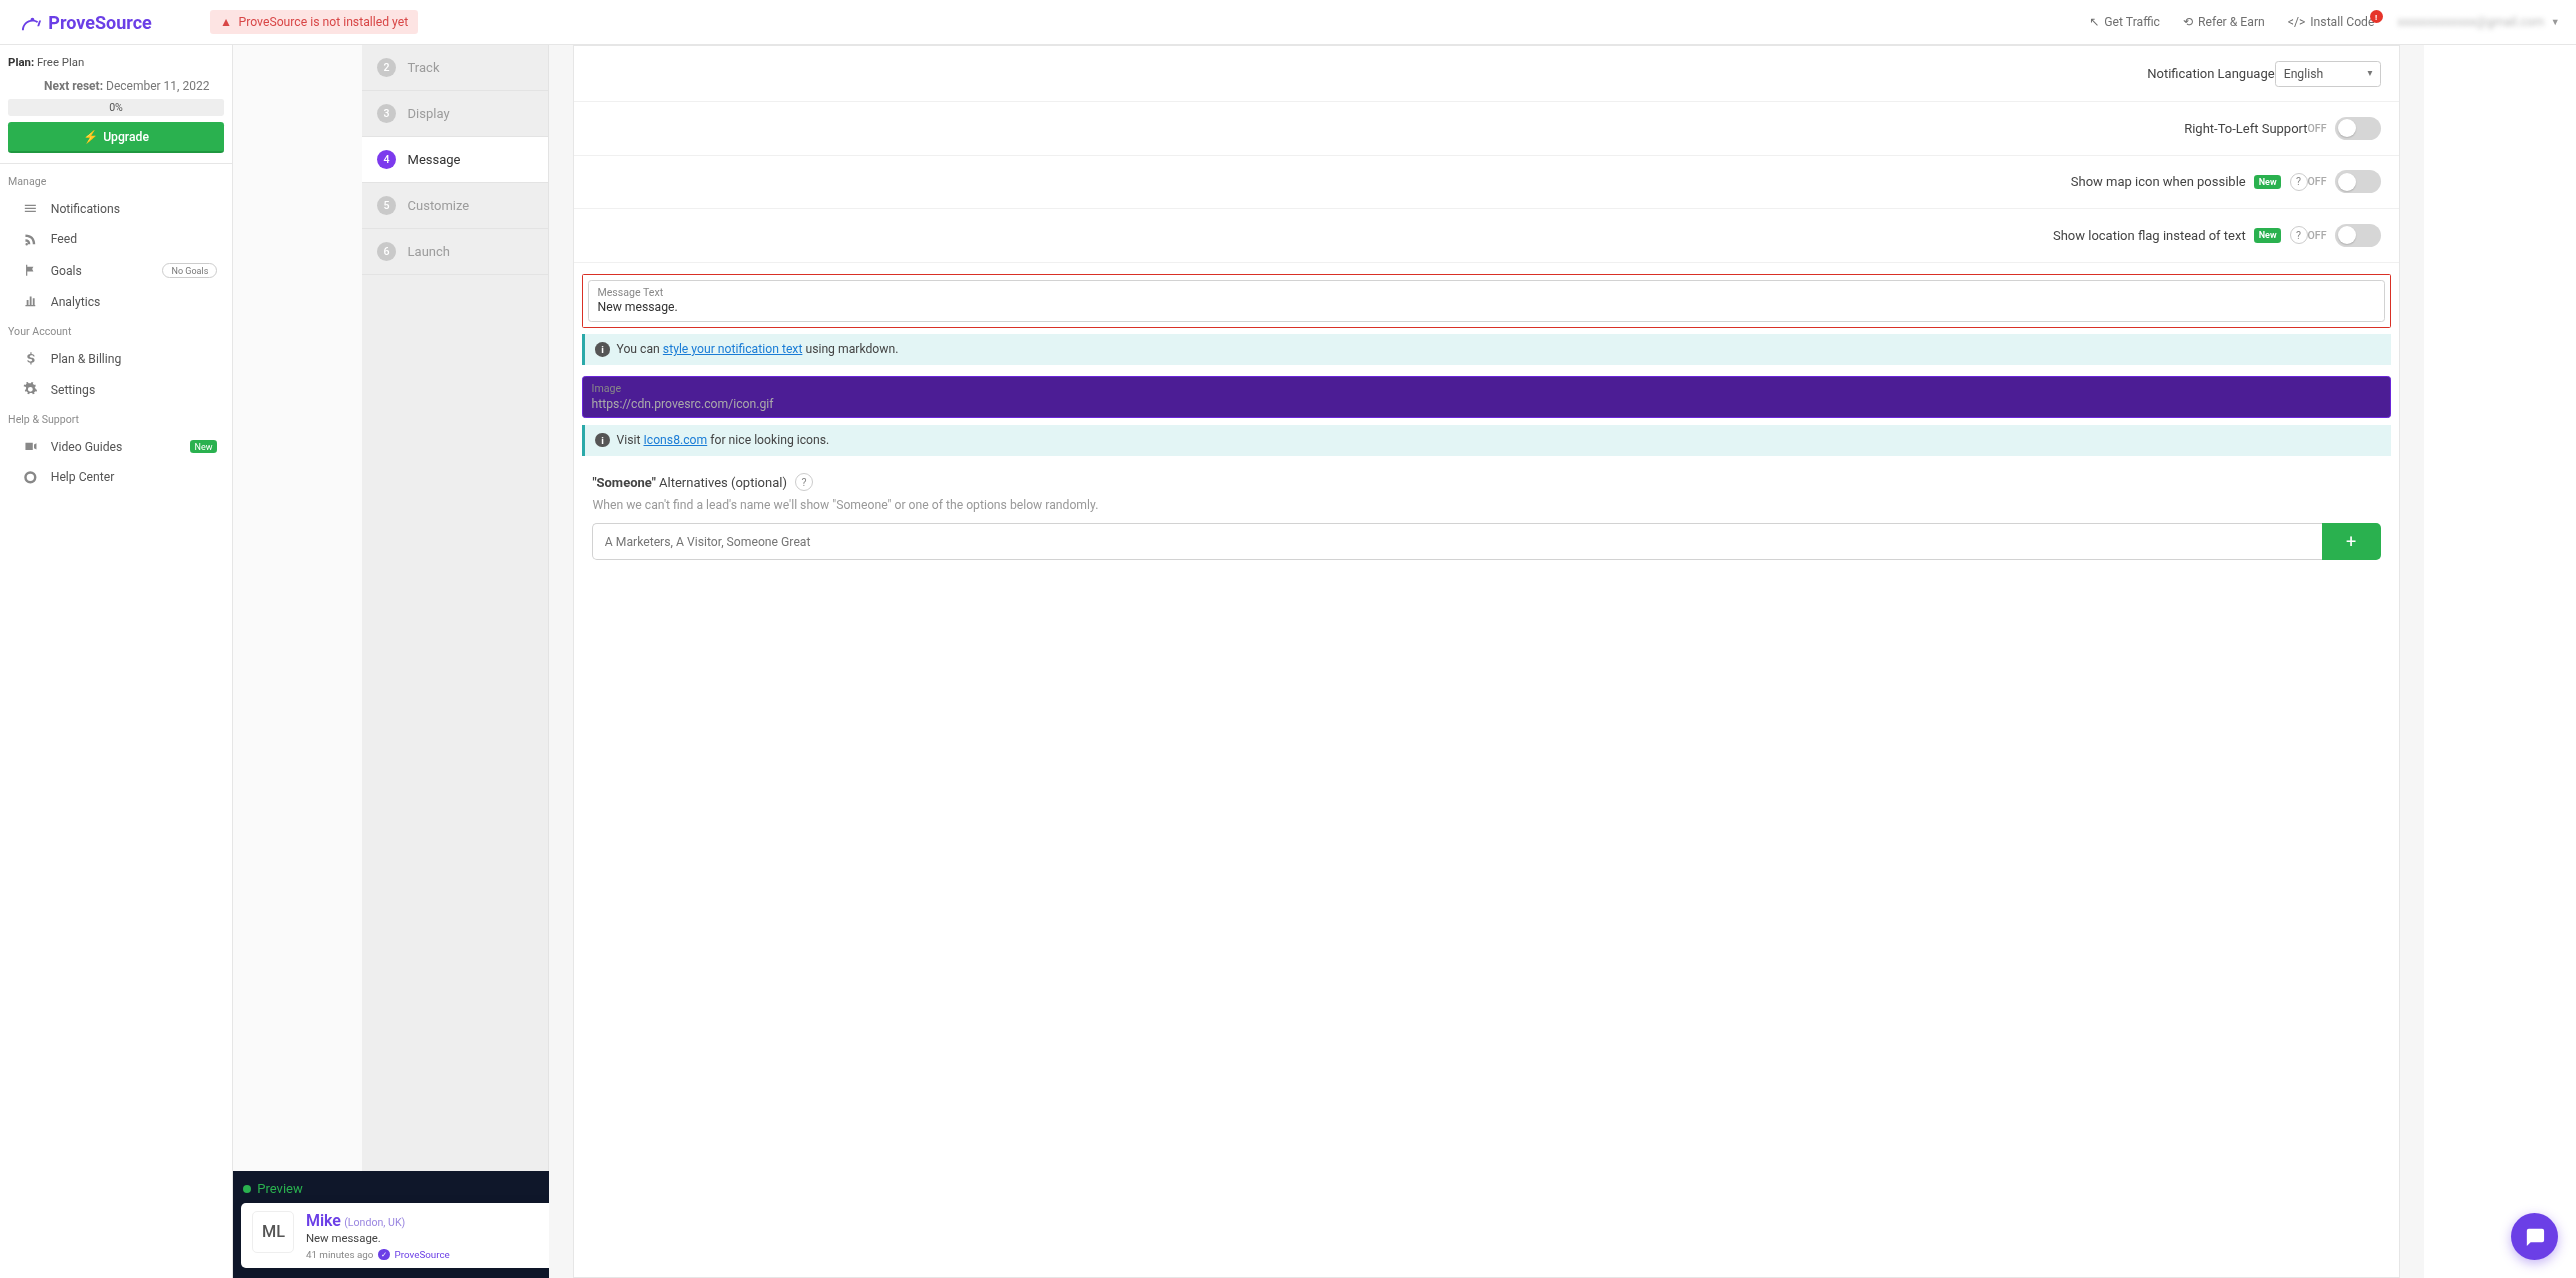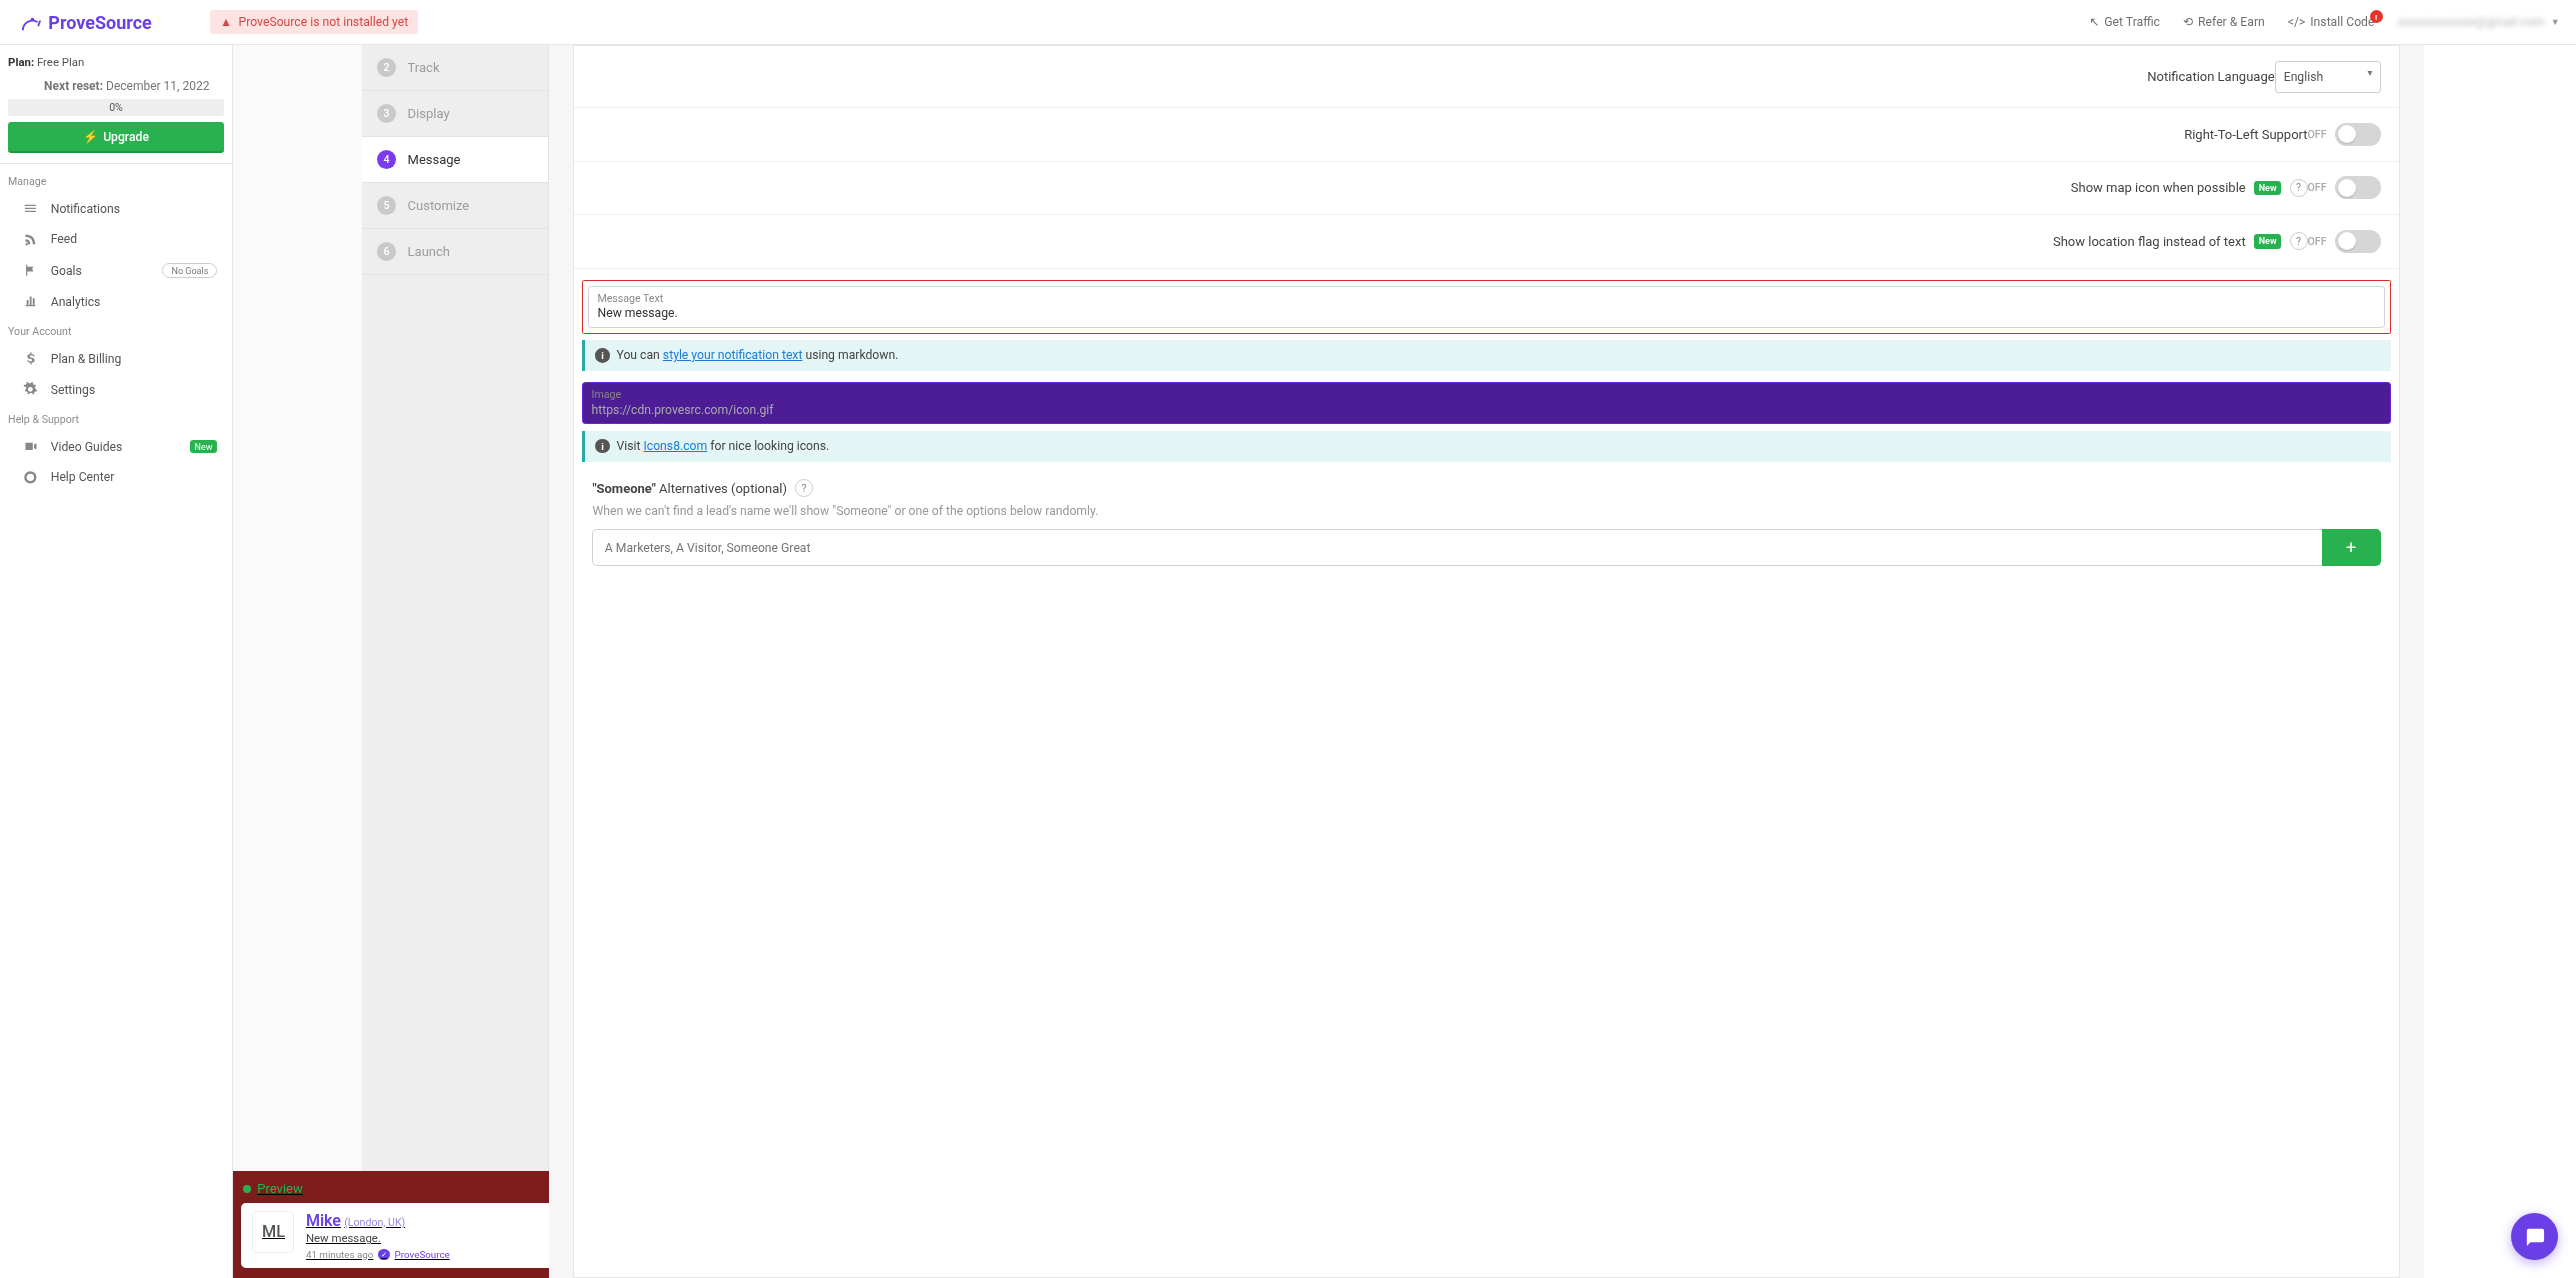--- a/index.html
+++ b/index.html
@@ -40,21 +40,21 @@
 .step.active { background:#fff; color:#333; }
 .step-num { width:19.5px;height:19.5px;border-radius:50%; background:#c9c9c9; color:#fff; font-size:10.6px; display:flex;align-items:center;justify-content:center; font-weight:500;}
 .step.active .step-num { background:#7c3aed; }
 .steps-pad { flex:1; background:#eee;}
 
 .form-col { flex: 1; background:#f6f6f6; padding: 0; position:relative; min-width:0;}
 .form-inner { background:#fff; border:0.8px solid #e6e6e6; margin: 0 24.4px; min-height:100%; }
 
 .form-row { display:flex; align-items:center; justify-content:flex-end; padding: 14.7px 18px; border-bottom:0.8px solid #f0f0f0; }
 .form-row-label { color:#444; font-size:13px; display:flex; align-items:center; gap:8.1px;}
-.select { border:0.8px solid #ccc; border-radius:3.3px; height:32px; padding:0 23px 0 8.1px; font-size:12.2px; color:#555; background:#fff; appearance:none; min-width:106px; position:relative;}
+.select { border:0.8px solid #ccc; border-radius:3.3px; height:26px; padding:0 23px 0 8.1px; font-size:12.2px; color:#555; background:#fff; appearance:none; min-width:106px; position:relative;}
 .select-wrap{position:relative;display:inline-block;}
 .select-wrap::after{content:"▾";position:absolute;right:8.1px;top:6.5px;color:#777;pointer-events:none;font-size:9.8px;}
 .toggle-wrap { display:flex; align-items:center; gap:8.1px;}
 .toggle-state { color:#aaa; font-size:10.6px; font-weight:500;}
 .toggle { width:46px; height:23px; background:#d6d6d6; border-radius:11.4px; position:relative; cursor:pointer;}
 .toggle::after{content:"";position:absolute;width:18px;height:18px;background:#fff;border-radius:50%;top:2.4px;left:3.3px;box-shadow:0 0.8px 1.6px rgba(0,0,0,.2);}
 .badge-new-sm { background:#2ab14f; color:#fff; font-size:9px; border-radius:3.3px; padding:2.4px 4.9px; font-weight:600;}
 .help-q { width:18px;height:18px;border:0.8px solid #ccc;border-radius:50%;display:flex;align-items:center;justify-content:center;color:#888;font-size:10.6px;cursor:pointer;}
 
 .msg-block { padding: 11.4px 8.1px; }
@@ -67,21 +67,21 @@
 .purple-box { border:1.6px solid #6b26d9; border-radius:3.3px; padding:4.9px 8.1px; background:#4c1d95; margin:0 0 6.5px 0;}
 .placeholder { color:#aaa; }
 
 .someone-block { padding: 6.5px 18px 19.5px 18px; }
 .someone-title { color:#444; font-size:13px; display:flex; align-items:center; gap:8.1px;}
 .someone-sub { color:#999; font-size:12.2px; margin-top:6.5px;}
 .add-row { display:flex; gap:0; margin-top:11.4px;}
 .add-input { flex:1; border:0.8px solid #d2d2d2; border-right:none; border-radius:4.9px 0 0 4.9px; height:37px; padding:0 11.4px; font-size:12.2px; color:#777;}
 .add-btn { width:59px; background:#2ab14f; color:#fff; border:none; border-radius:0 4.9px 4.9px 0; font-size:18px; cursor:pointer;}
 
-.preview-panel { position:absolute; left:0; bottom:0; width:334px; padding:6.5px 8.1px 9.8px 8.1px; background:#7f1d1d;text-decoration:underline;}
+.preview-panel { position:absolute; left:0; bottom:0; width:334px; padding:6.5px 8.1px 9.8px 8.1px; background:#0f172a;}
 .preview-head { display:flex; align-items:center; gap:6.5px; color:#2ab14f; font-size:13px; padding: 3.3px 0 6.5px 1.6px;}
 .preview-dot { width:8.1px;height:8.1px;background:#2ab14f;border-radius:50%;}
 .preview-card { background:#fff; border-radius:4.9px; box-shadow:0 1.6px 11.4px rgba(0,0,0,.08); padding:8.1px 11.4px; display:flex; gap:11.4px;}
 .avatar-sq { width:42px;height:42px;border:0.8px solid #eee;border-radius:4.9px;display:flex;align-items:center;justify-content:center;color:#555;font-size:16.3px;font-weight:500;}
 .pv-name { color:#6b3fe6; font-weight:600; font-size:16px;}
 .pv-loc { color:#9a86e0; font-size:10.6px; font-weight:400; margin-left:3.3px;}
 .pv-msg { color:#444; font-size:11.4px; margin-top:1.6px;}
 .pv-time { color:#888; font-size:9.8px; margin-top:3.3px; display:flex; align-items:center; gap:4.9px;}
 .pv-check { width:11.4px;height:11.4px;background:#6b3fe6;border-radius:50%;display:inline-flex;align-items:center;justify-content:center;color:#fff;font-size:7.3px;}
 .pv-brand { color:#6b3fe6; font-size:9.8px;}

